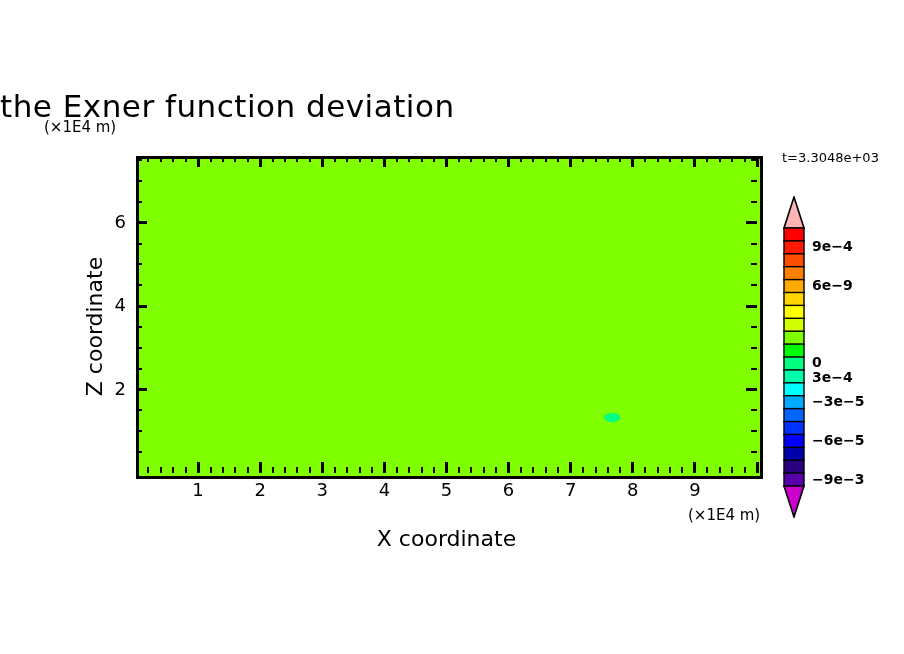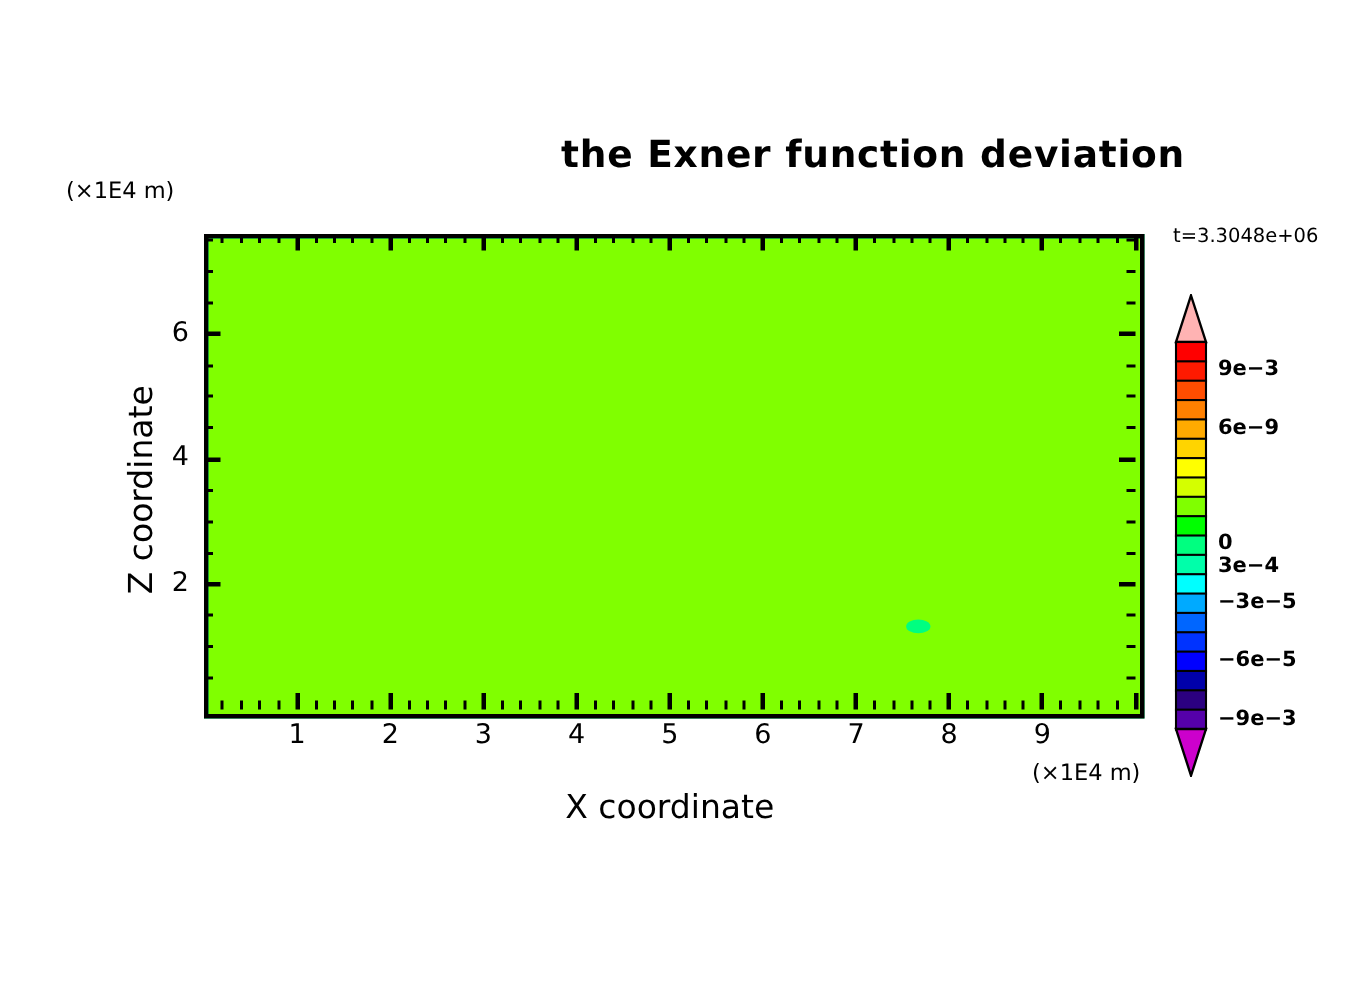--- a/index.html
+++ b/index.html
@@ -14,25 +14,24 @@
     overflow: hidden;
     font-family: "DejaVu Sans", sans-serif;
     color: #000000;
   }
   .abs { position: absolute; }
 
   
   #plot-title {
     left: 0; top: 88px;
     width: 790px;
-    text-align: right;
-    font-size: 25px;
+    text-align: left;
+    font-size: 31px;
     letter-spacing: 0.5px;
     white-space: nowrap;
-    font-weight: bold;
   }
 
   
   #y-unit-label {
     left: 44px; top: 118px;
     font-size: 15px;
     white-space: nowrap;
   }
 
   
@@ -122,21 +121,21 @@
     margin-top: -9px;
   }
 </style>
 </head>
 <body>
 
 <div class="abs" id="plot-title">the Exner function deviation</div>
 
 <div class="abs" id="y-unit-label">(×1E4 m)</div>
 
-<div class="abs" id="timestamp-label">t=3.3048e+06</div>
+<div class="abs" id="timestamp-label">t=3.3048e+03</div>
 
 <div class="abs" id="plot-frame">
   <svg id="contour-svg" viewBox="0 0 621 317" preserveAspectRatio="none">
       <rect x="0" y="0" width="621" height="317" fill="#80ff00"></rect>
       <ellipse cx="473.2" cy="258.6" rx="8.1" ry="4.6" fill="#00ff80"></ellipse>
     </svg>
 </div>
 
 <div class="abs" id="tick-layer">
     <div class="tick-x-minor" style="left: 147.42px; top: 467px;"></div>
@@ -307,20 +306,20 @@
       <rect x="5" y="212.6" width="20" height="13.3" fill="#0066ff" stroke="#000" stroke-width="1.4"></rect>
       <rect x="5" y="225.5" width="20" height="13.3" fill="#0033ff" stroke="#000" stroke-width="1.4"></rect>
       <rect x="5" y="238.4" width="20" height="13.3" fill="#0000ff" stroke="#000" stroke-width="1.4"></rect>
       <rect x="5" y="251.3" width="20" height="13.3" fill="#0000aa" stroke="#000" stroke-width="1.4"></rect>
       <rect x="5" y="264.20000000000005" width="20" height="13.3" fill="#2b0080" stroke="#000" stroke-width="1.4"></rect>
       <rect x="5" y="277.1" width="20" height="13.3" fill="#5500aa" stroke="#000" stroke-width="1.4"></rect>
       <polygon points="5,290 25,290 15,321" fill="#cc00cc" stroke="#000" stroke-width="1.6"></polygon>
     </svg>
 </div>
 <div class="abs" id="colorbar-labels">
-    <div class="cb-label" style="top: 247.35px;">9e−3</div>
+    <div class="cb-label" style="top: 247.35px;">9e−4</div>
     <div class="cb-label" style="top: 286.05px;">6e−9</div>
     <div class="cb-label" style="top: 339px; margin-top: 30px;">3e−4</div>
     <div class="cb-label" style="top: 363.45px;">0</div>
     <div class="cb-label" style="top: 402.15px;">−3e−5</div>
     <div class="cb-label" style="top: 440.85px;">−6e−5</div>
     <div class="cb-label" style="top: 479.55px;">−9e−3</div>
   </div>
 
 </body></html>

